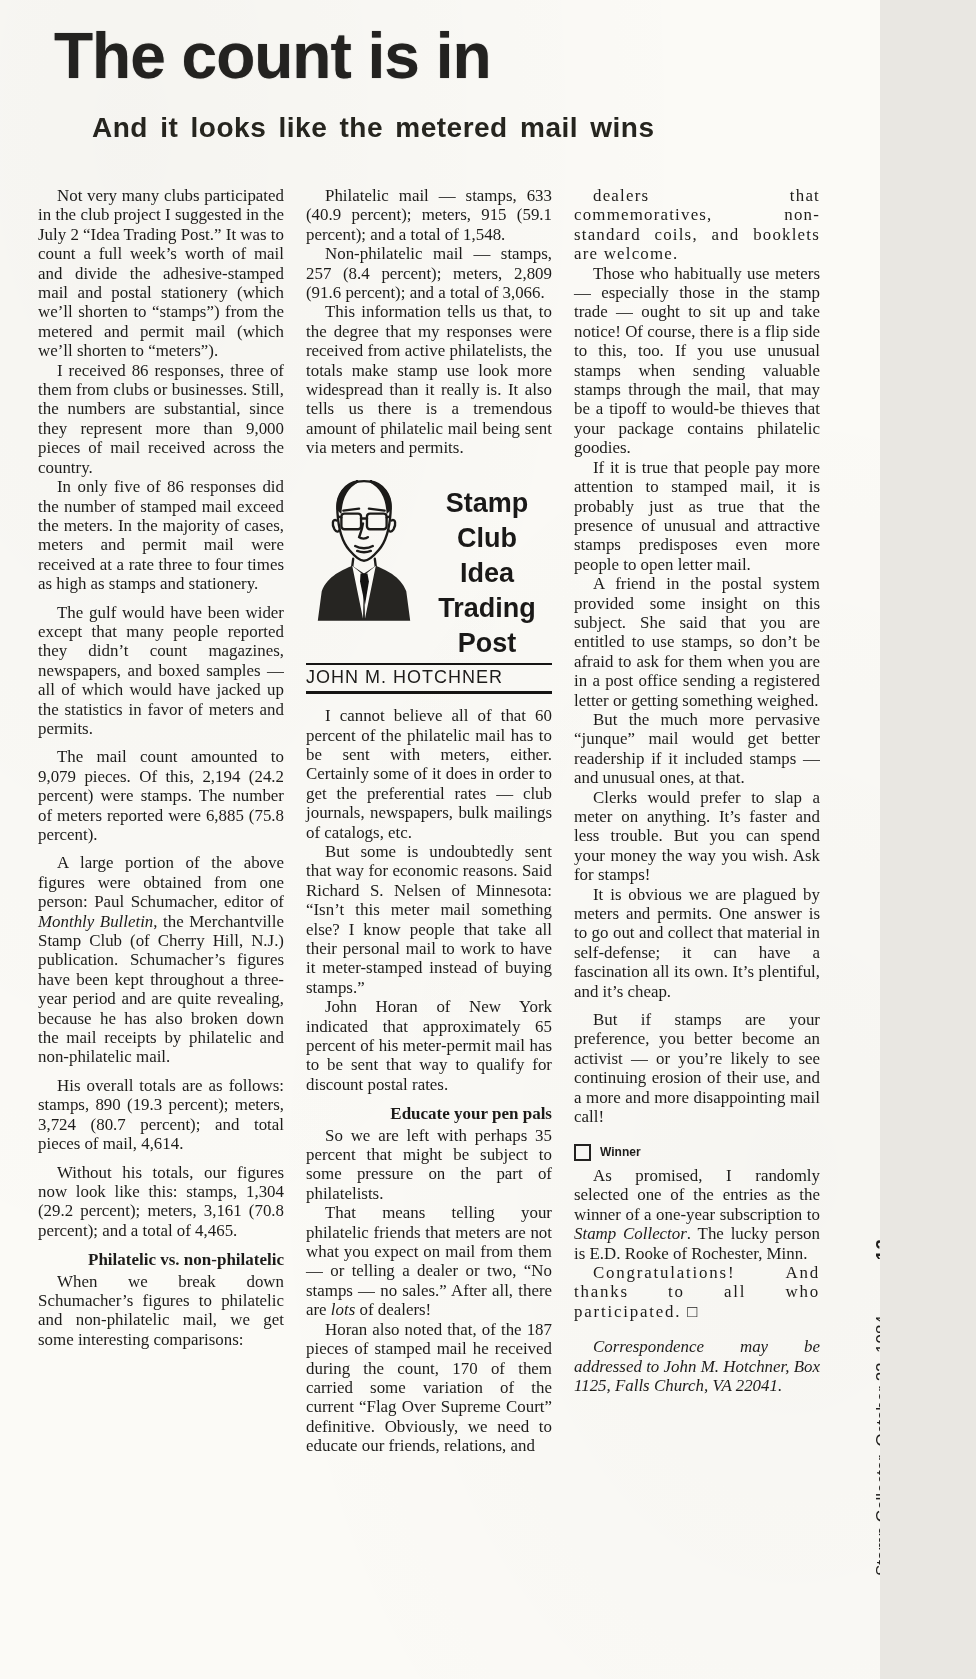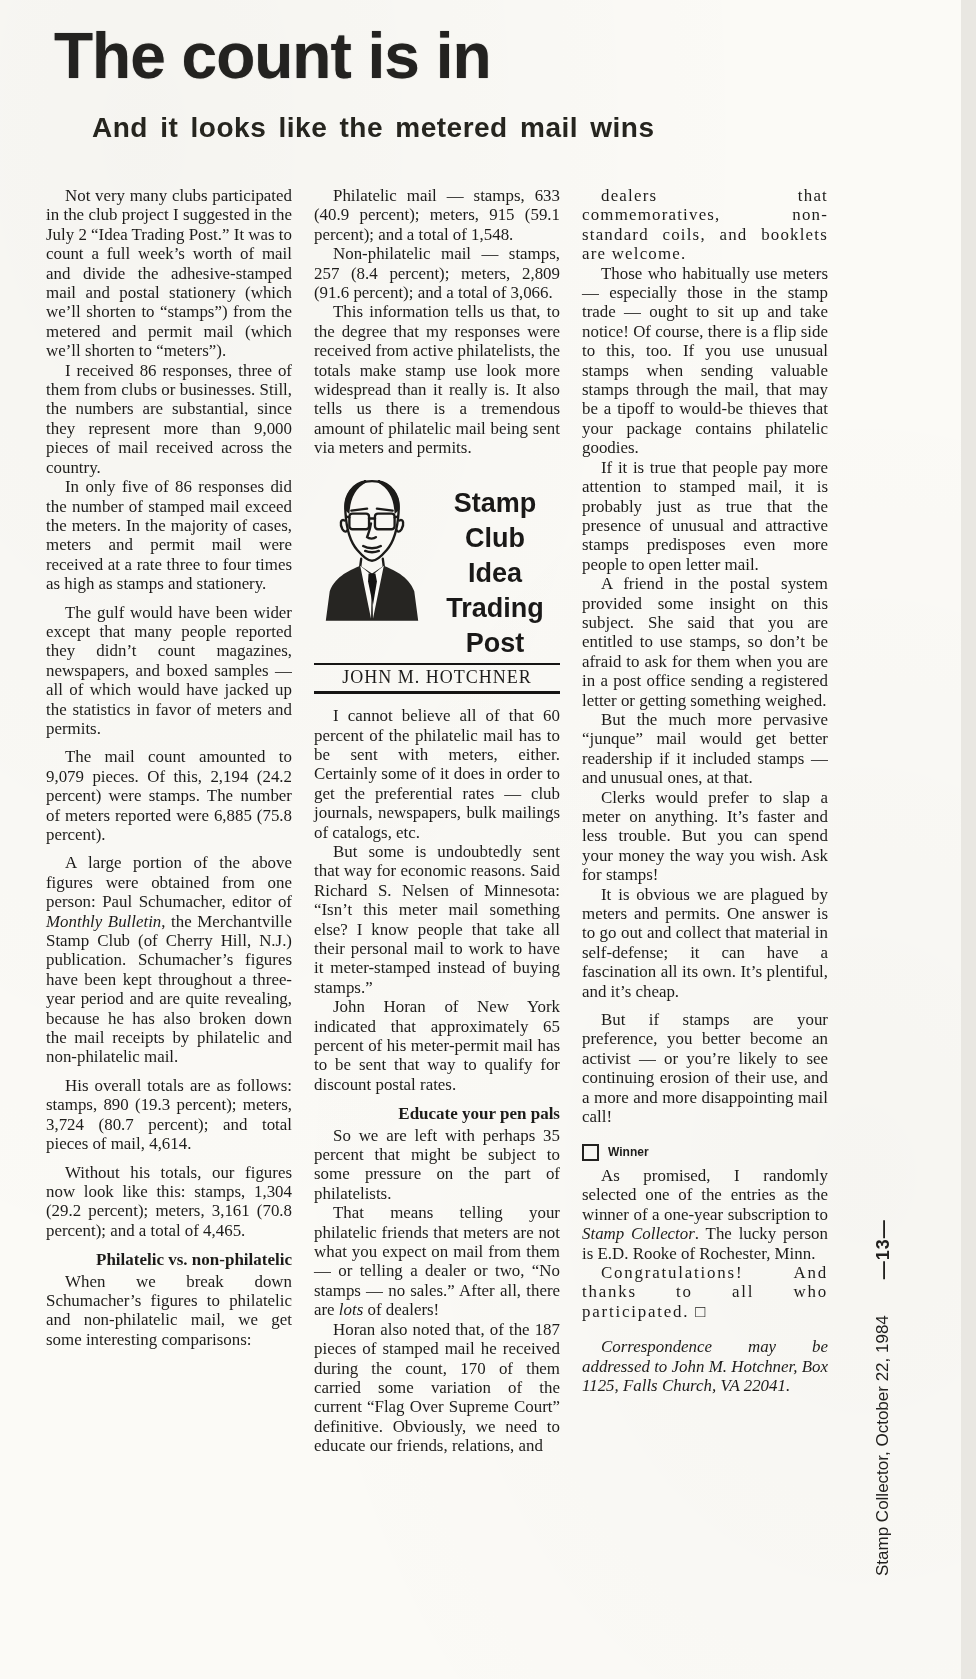--- a/index.html
+++ b/index.html
@@ -1,18 +1,18 @@
 <!DOCTYPE html>
 <html><head>
 <meta charset="utf-8">
 <style>
   html,body{margin:0;padding:0;background:#e9e7e2;}
   .page{
     position:relative;
-    width:961px;height:1679px;
+    width:880px;height:1679px;
     background:
       radial-gradient(ellipse at 15% 8%, rgba(0,0,0,0.025), transparent 55%),
       radial-gradient(ellipse at 90% 70%, rgba(0,0,0,0.02), transparent 50%),
       #fbfaf6;
     color:#1d1c1a;
     overflow:hidden;
     font-family:"Liberation Serif","DejaVu Serif","DejaVu Sans",serif;
   }
   
   .hdr{padding:24px 0 0 54px;}
@@ -28,21 +28,21 @@
   .subheadline{
     margin:24px 0 0 38px;
     font-family:"Liberation Sans","DejaVu Sans",sans-serif;
     font-size:28px;line-height:1.1;
     letter-spacing:.5px;word-spacing:4px;
     color:#26251f;
     font-weight:bold;
   }
   
   .columns{
-    position:absolute;left:46px;top:186px;
+    position:absolute;left:38px;top:186px;
     display:flex;gap:22px;
   }
   .col{width:246px;font-size:16.9px;line-height:19.4px;text-align:justify;}
   .col p{margin:0;text-indent:19px;}
   .col p.gap{margin-top:9px;}
   .col p.gap2{margin-top:16px;}
   .col p.wide{letter-spacing:1.2px;}
   .col p.ls{letter-spacing:1.8px;}
   .it{font-style:italic;}
   .subhead{
@@ -54,23 +54,23 @@
   .bb-top{display:flex;}
   .portrait{width:116px;height:152px;flex:none;}
   .bb-title{
     flex:1;text-align:center;
     font-family:"Liberation Sans","DejaVu Sans",sans-serif;
     font-weight:bold;font-size:27px;line-height:35px;
     padding-top:16px;color:#1a1918;
   }
   .bb-rule{height:2px;background:#161514;margin-top:2px;}
   .bb-name{
-    font-family:Liberation Serif, serif;
+    font-family:Liberation Sans, sans-serif;
     font-size:18px;letter-spacing:1px;
-    text-align:center;padding:3px 0 4px;white-space:nowrap;
+    padding:3px 0 4px;white-space:nowrap;
   }
   .bb-rule2{height:3px;background:#161514;}
   
   .winner-head{
     display:flex;align-items:center;gap:9px;
     font-family:"Liberation Sans","DejaVu Sans",sans-serif;
     font-weight:bold;font-size:12px;
     margin:16px 0 4px;text-indent:0;
   }
   .sq{display:inline-block;width:13px;height:13px;border:2px solid #232220;background:transparent;}

